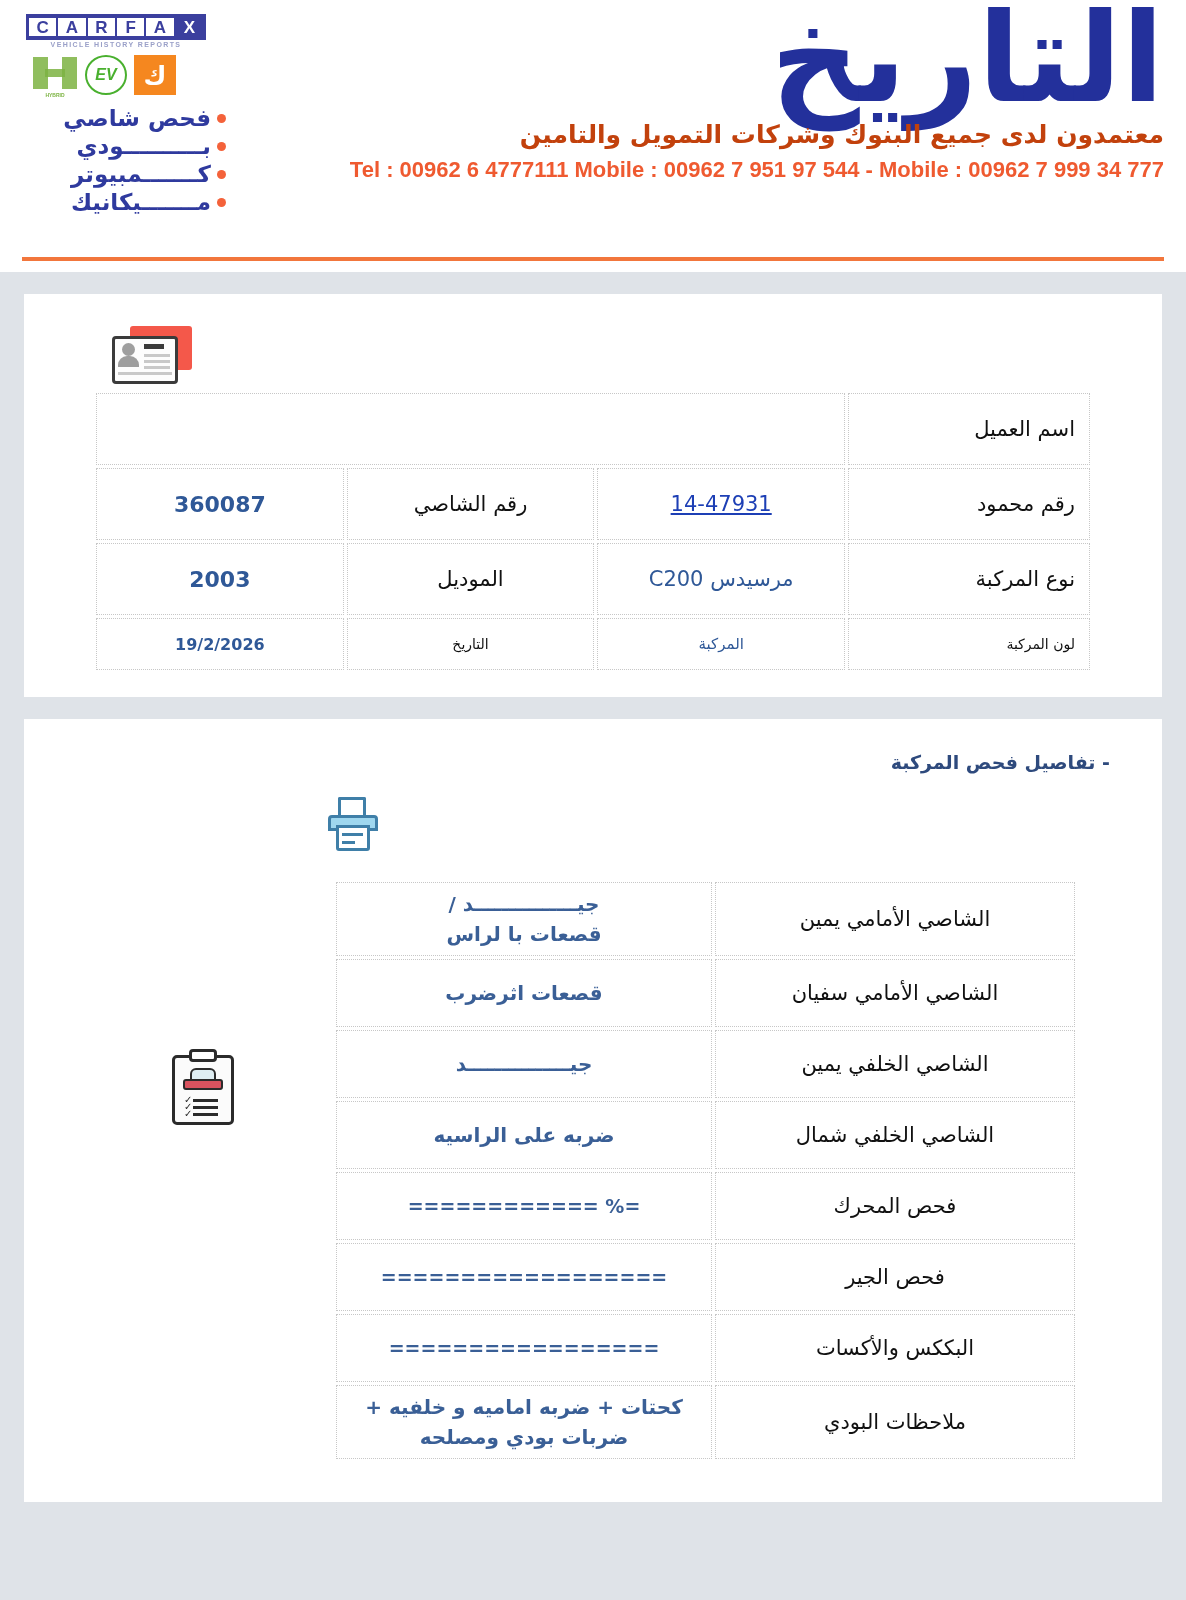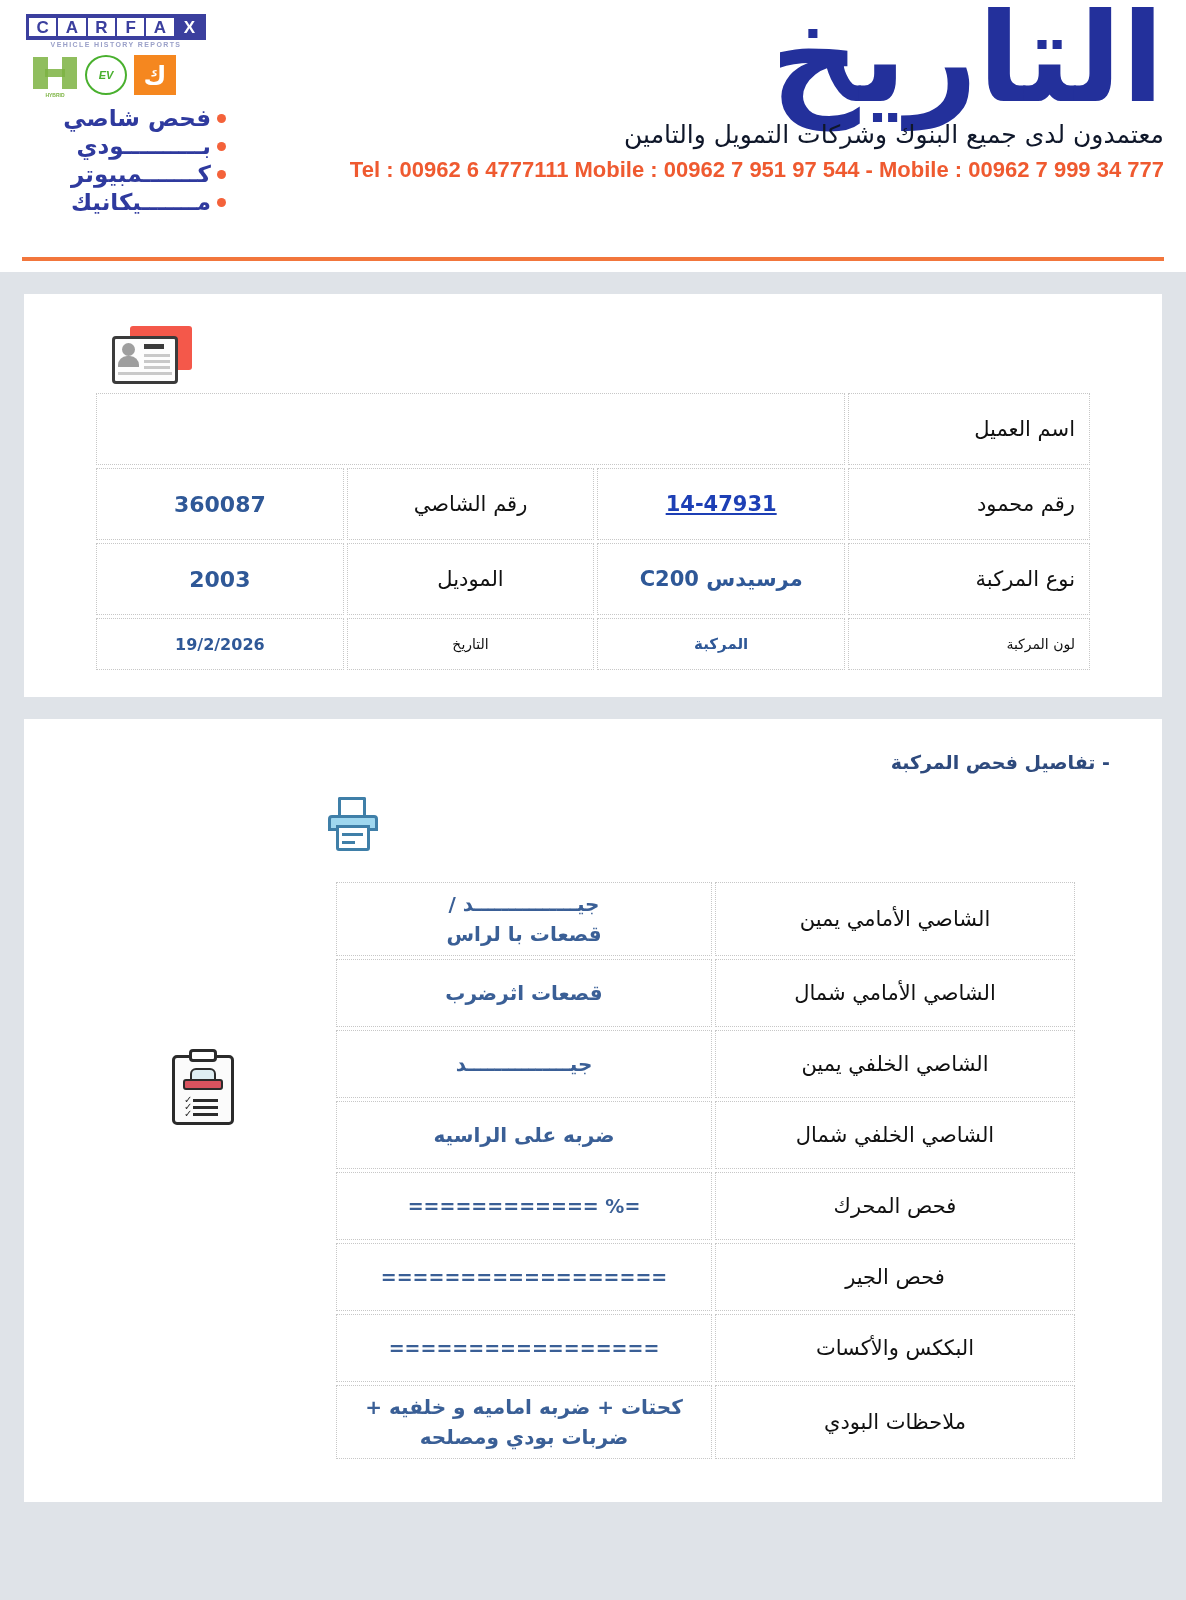--- a/index.html
+++ b/index.html
@@ -88,21 +88,21 @@
   .badge-hybrid .hb-t {
     position:absolute; bottom:-3px; left:0; width:46px;
     text-align:center; font-size:5px; color:#7cb342; font-weight:bold;
   }
   .badge-ev {
     width: 42px; height: 40px;
     border-radius: 50%;
     border: 2.5px solid #49b02e;
     color: #49b02e;
     font-weight: bold;
-    font-size: 11px;
+    font-size: 16px;
     font-style: italic;
     display: flex;
     align-items: center;
     justify-content: center;
     box-sizing: border-box;
     font-family: "Liberation Sans", sans-serif;
     text-align: right;
   }
   .badge-orange {
     width: 42px; height: 40px;
@@ -164,22 +164,22 @@
     color: #23309b;
     font-weight: bold;
     font-size: 124px;
     line-height: 120px;
     margin-top: -8px;
     font-family: "DejaVu Sans", sans-serif;
     letter-spacing: -4px;
     white-space: nowrap;
   }
   .brand-tagline {
-    color: #0f172a;
-    font-weight: normal;
+    color: #c2410c;
+    font-weight: bold;
     font-size: 25px;
     line-height: 30px;
     margin-top: 2px;
     font-family: "DejaVu Sans", sans-serif;
   }
   .brand-phones {
     color: #ef5a30;
     font-weight: bold;
     font-size: 22px;
     line-height: 28px;
@@ -370,21 +370,21 @@
     width: 212px;
     text-align: right;
     color: #111111;
     font-size: 21px;
     font-weight: normal;
   }
   .vt-value {
     text-align: center;
     color: #2f5897;
     font-size: 21px;
-    font-weight: bold;
+    font-weight: normal;
   }
   .vt-value.link {
     color: #1d3fb5;
     text-decoration: underline;
     text-underline-offset: 2px;
   }
   .vt-mid-label {
     width: 250px;
     text-align: center;
     color: #111111;
@@ -553,21 +553,21 @@
     <div class="row-flex inspect-area">
       <div style="width:84px"></div>
       <table class="detail-table" id="inspect-table">
         <tbody>
           <tr>
             <td class="it-label">الشاصي الأمامي يمين</td>
             <td class="it-value tall" style="white-space:pre-line">جيـــــــــــــــد          /
 قصعات با لراس</td>
           </tr>
           <tr>
-            <td class="it-label">الشاصي الأمامي شمال</td>
+            <td class="it-label">الشاصي الأمامي سفيان</td>
             <td class="it-value">قصعات اثرضرب</td>
           </tr>
           <tr>
             <td class="it-label">الشاصي الخلفي يمين</td>
             <td class="it-value">جيـــــــــــــــد</td>
           </tr>
           <tr>
             <td class="it-label">الشاصي الخلفي شمال</td>
             <td class="it-value">ضربه على الراسيه</td>
           </tr>

